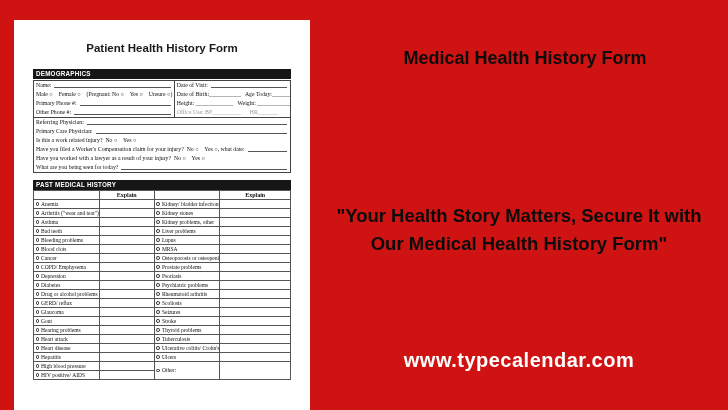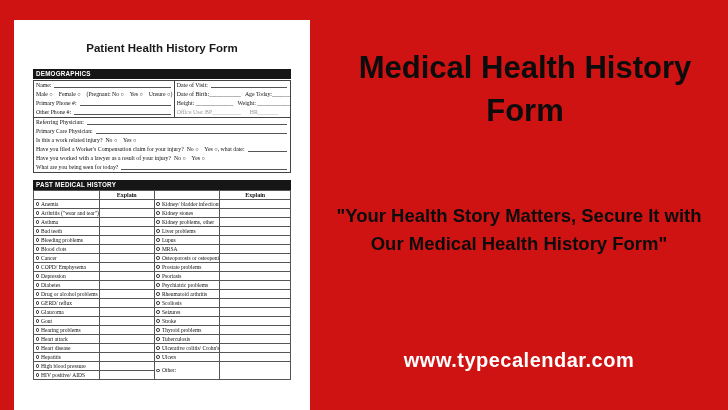--- a/index.html
+++ b/index.html
@@ -46,21 +46,21 @@
   }
   .radio {
     display:inline-block; width:3.6px; height:3.6px; border:0.7px solid #222;
     border-radius:50%; margin-right:2px; vertical-align:-0.2px;
   }
 
   
   .right-panel { position:absolute; left:310px; top:0; width:418px; height:410px; }
   .rp-title {
     position:absolute; top:46px; left:13px; right:13px; text-align:center;
-    font-size:31px; font-weight:800; color:#0d0c0c; line-height:1.4;margin-left:12px;
+    font-size:18px; font-weight:800; color:#0d0c0c; line-height:1.4;margin-left:12px;
   }
   .rp-quote {
     position:absolute; top:202px; left:24px; right:24px; text-align:center;
     font-size:18.5px; font-weight:bold; color:#0d0c0c; line-height:1.5;
   }
   .rp-url {
     position:absolute; top:349px; left:0; right:0; text-align:center;
     font-size:20px; font-weight:bold; color:#ffffff; letter-spacing:.5px;
   }
 </style>

